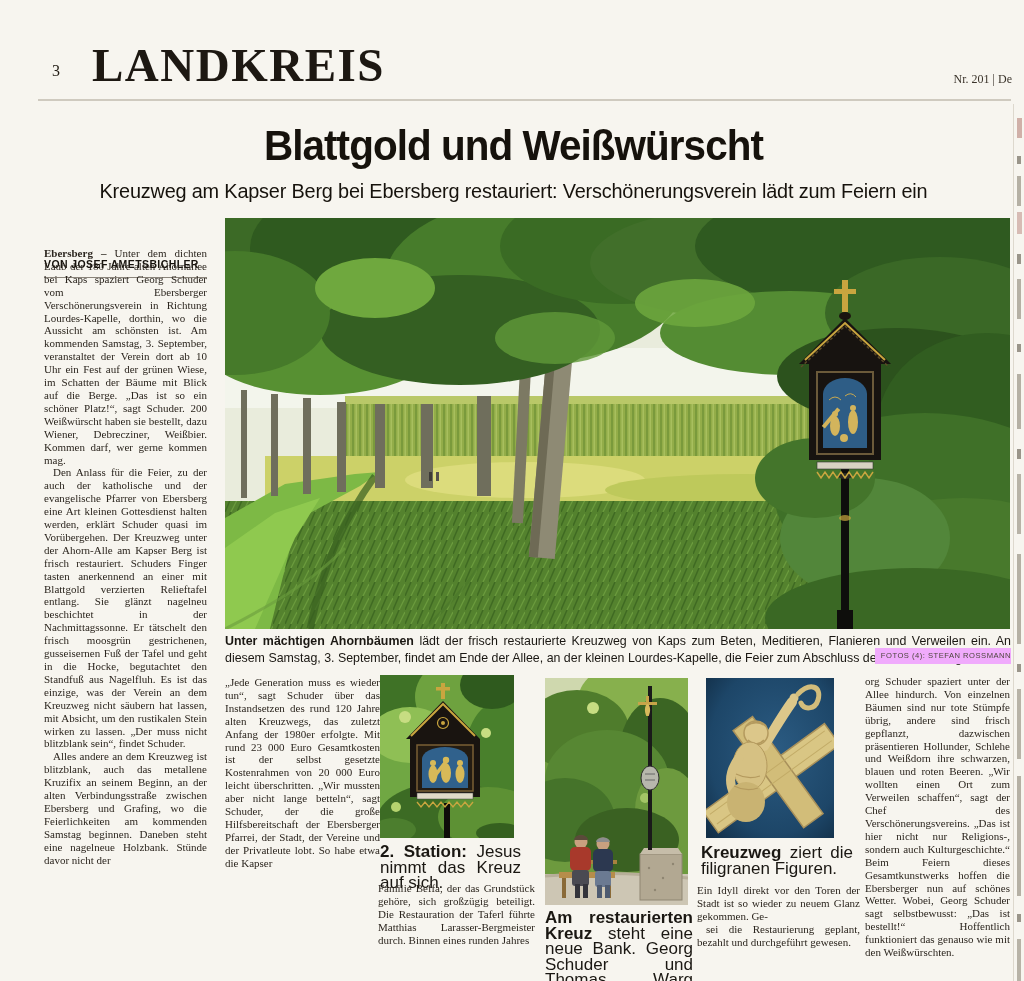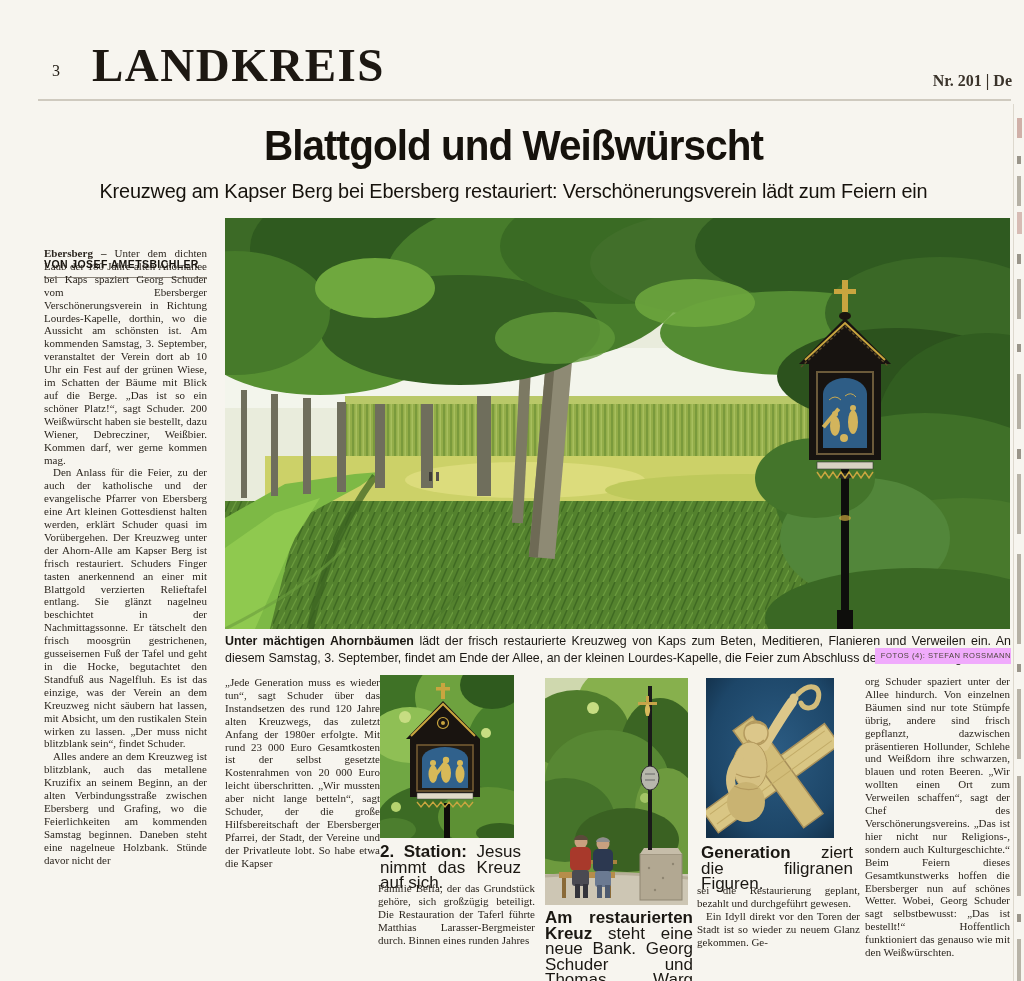--- a/index.html
+++ b/index.html
@@ -3,21 +3,21 @@
 <meta charset="utf-8">
 <style>
   html,body{margin:0;padding:0;}
   body{width:1024px;height:981px;background:#f7f5ef;overflow:hidden;}
   .page{position:relative;width:1024px;height:981px;background:#f7f5ef;
         font-family:"Liberation Serif",serif;color:#2b251e;}
   
   .pgnum{position:absolute;left:52px;top:62px;font-size:16px;color:#221c14;}
   .section{position:absolute;left:92px;top:38px;font-size:47px;font-weight:700;
            letter-spacing:1.5px;color:#1d1812;font-family:"Liberation Serif",serif;}
-  .issue{position:absolute;right:12px;top:72px;font-size:16px;color:#3a332a;font-weight:bold;}
+  .issue{position:absolute;right:12px;top:72px;font-size:12px;color:#3a332a;}
   .header-rule{position:absolute;left:38px;top:99px;width:973px;height:2px;background:#cfcabf;}
   
   .headline{position:absolute;left:40px;top:121px;width:947px;margin:0;text-align:center;
             font-family:"Liberation Sans",sans-serif;font-weight:700;font-size:43px;
             letter-spacing:-1px;color:#16120c;transform:scaleX(.94);transform-origin:50% 0;}
   .subheadline{position:absolute;left:40px;top:179px;width:947px;margin:0;text-align:center;
             font-family:"Liberation Sans",sans-serif;font-weight:400;font-size:20.5px;
             letter-spacing:-0.2px;color:#16120c;transform:scaleX(.97);transform-origin:50% 0;}
   
   .byline{position:absolute;left:44px;top:218px;width:163px;
@@ -331,26 +331,26 @@
       <circle cx="50" cy="55" r="12" fill="#dcc78a" stroke="#b49a5e" stroke-width="1.5"></circle>
       <path d="M42,62 q8,8 16,0" stroke="#b49a5e" stroke-width="1.5" fill="none"></path>
       <path d="M40,48 q10,-7 20,0" stroke="#b49a5e" stroke-width="2" fill="none"></path>
       <ellipse cx="44" cy="88" rx="17" ry="24" fill="#d6c183" stroke="#b49a5e" stroke-width="1"></ellipse>
       <path d="M33,80 C24,92 22,104 28,116" stroke="#d6c183" stroke-width="9" fill="none" stroke-linecap="round"></path>
       <ellipse cx="40" cy="124" rx="19" ry="20" fill="#c9b372"></ellipse>
       <path d="M30,96 q12,6 24,2 M28,108 q12,6 24,2" stroke="#b49a5e" stroke-width="1.2" fill="none"></path>
     </svg>
   </figure>
   <div class="caption cap-small cap-gold">
-    <b>Generation</b><span> ziert die filigranen Figuren.</span>
+    <b>Kreuzweg</b><span> ziert die filigranen Figuren.</span>
   </div>
 
   <div class="col col5">
+    <p><span>Ein Idyll direkt vor den Toren der Stadt ist so wieder zu neuem Glanz gekommen. Ge-</span></p>
     <p><span>sei die Restaurierung geplant, bezahlt und durchgeführt gewesen.</span></p>
-    <p><span>Ein Idyll direkt vor den Toren der Stadt ist so wieder zu neuem Glanz gekommen. Ge-</span></p>
   </div>
 
   <div class="col col6">
     <p><span>org Schuder spaziert unter der Allee hindurch. Von einzelnen Bäumen sind nur tote Stümpfe übrig, andere sind frisch gepflanzt, dazwischen präsentieren Hollunder, Schlehe und Weißdorn ihre schwarzen, blauen und roten Beeren. „Wir wollten einen Ort zum Verweilen schaffen“, sagt der Chef des Verschönerungsvereins. „Das ist hier nicht nur Religions-, sondern auch Kulturgeschichte.“ Beim Feiern dieses Gesamtkunstwerks hoffen die Ebersberger nun auf schönes Wetter. Wobei, Georg Schuder sagt selbstbewusst: „Das ist bestellt!“ Hoffentlich funktioniert das genauso wie mit den Weißwürschten.</span></p>
   </div>
 
   <div class="sliver">
     <i style="left:3px;top:14px;width:5px;height:20px;background:#b0766d;opacity:.55"></i>
     <i style="left:3px;top:52px;width:4px;height:8px;background:#9a958a"></i>
     <i style="left:3px;top:72px;width:4px;height:30px;background:#b5b0a4"></i>

